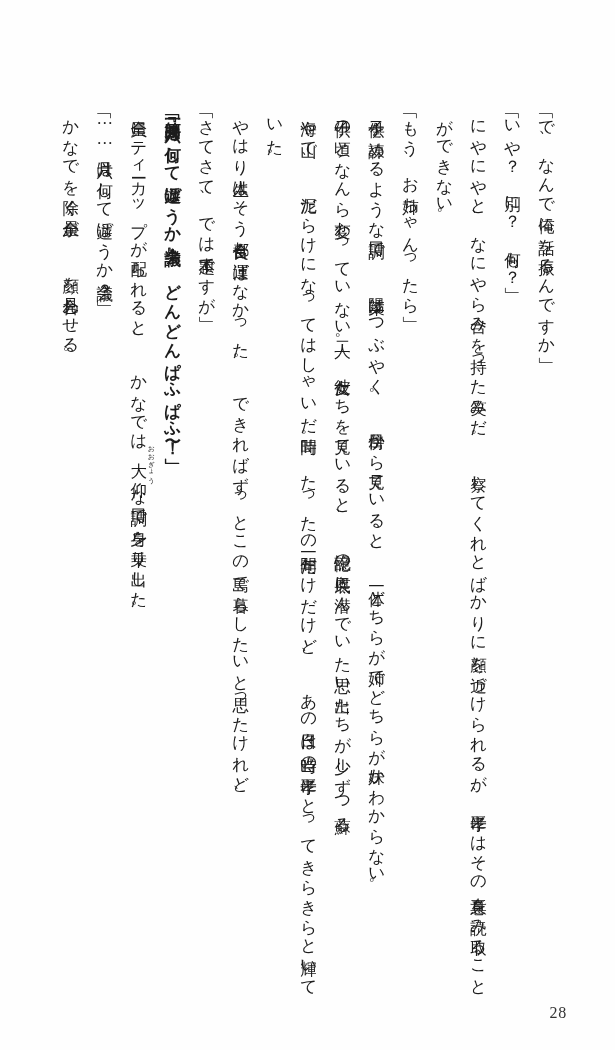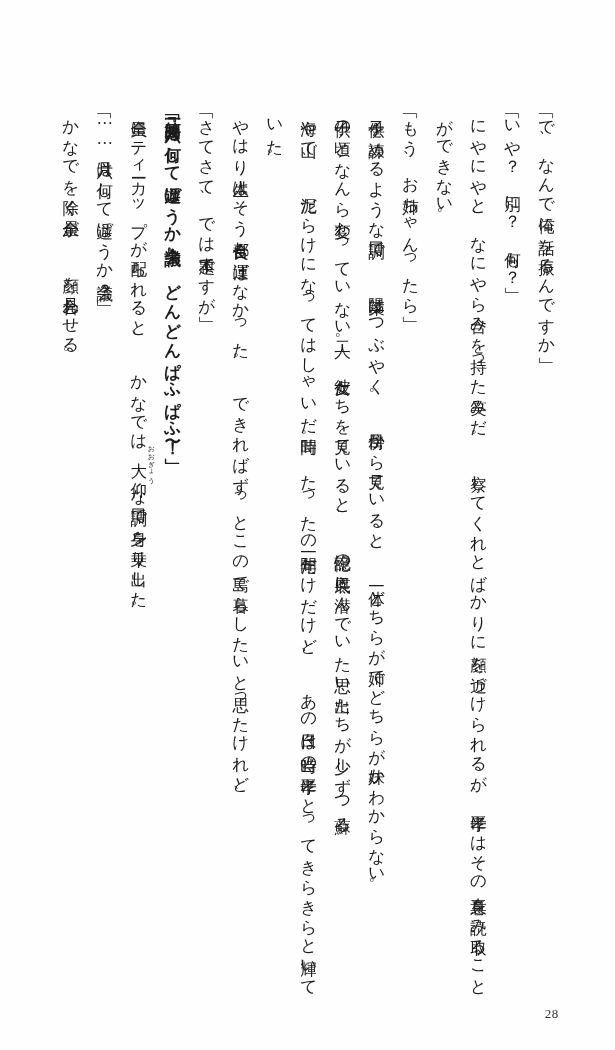--- a/index.html
+++ b/index.html
@@ -60,23 +60,23 @@
   }
   rt {
     font-size: 0.42em;
     letter-spacing: 0;
     font-weight: normal;
   }
 
   
   #page-number {
     position: absolute;
-    right: 56px;
+    right: 48px;
     bottom: 28px;
-    font-size: 13px;
+    font-size: 16px;
     font-family: "Liberation Serif", "DejaVu Serif", serif;
     color: #333333;
     letter-spacing: 0.05em;
   }
 </style>
 </head>
 <body>
 
 <div id="page">
 

